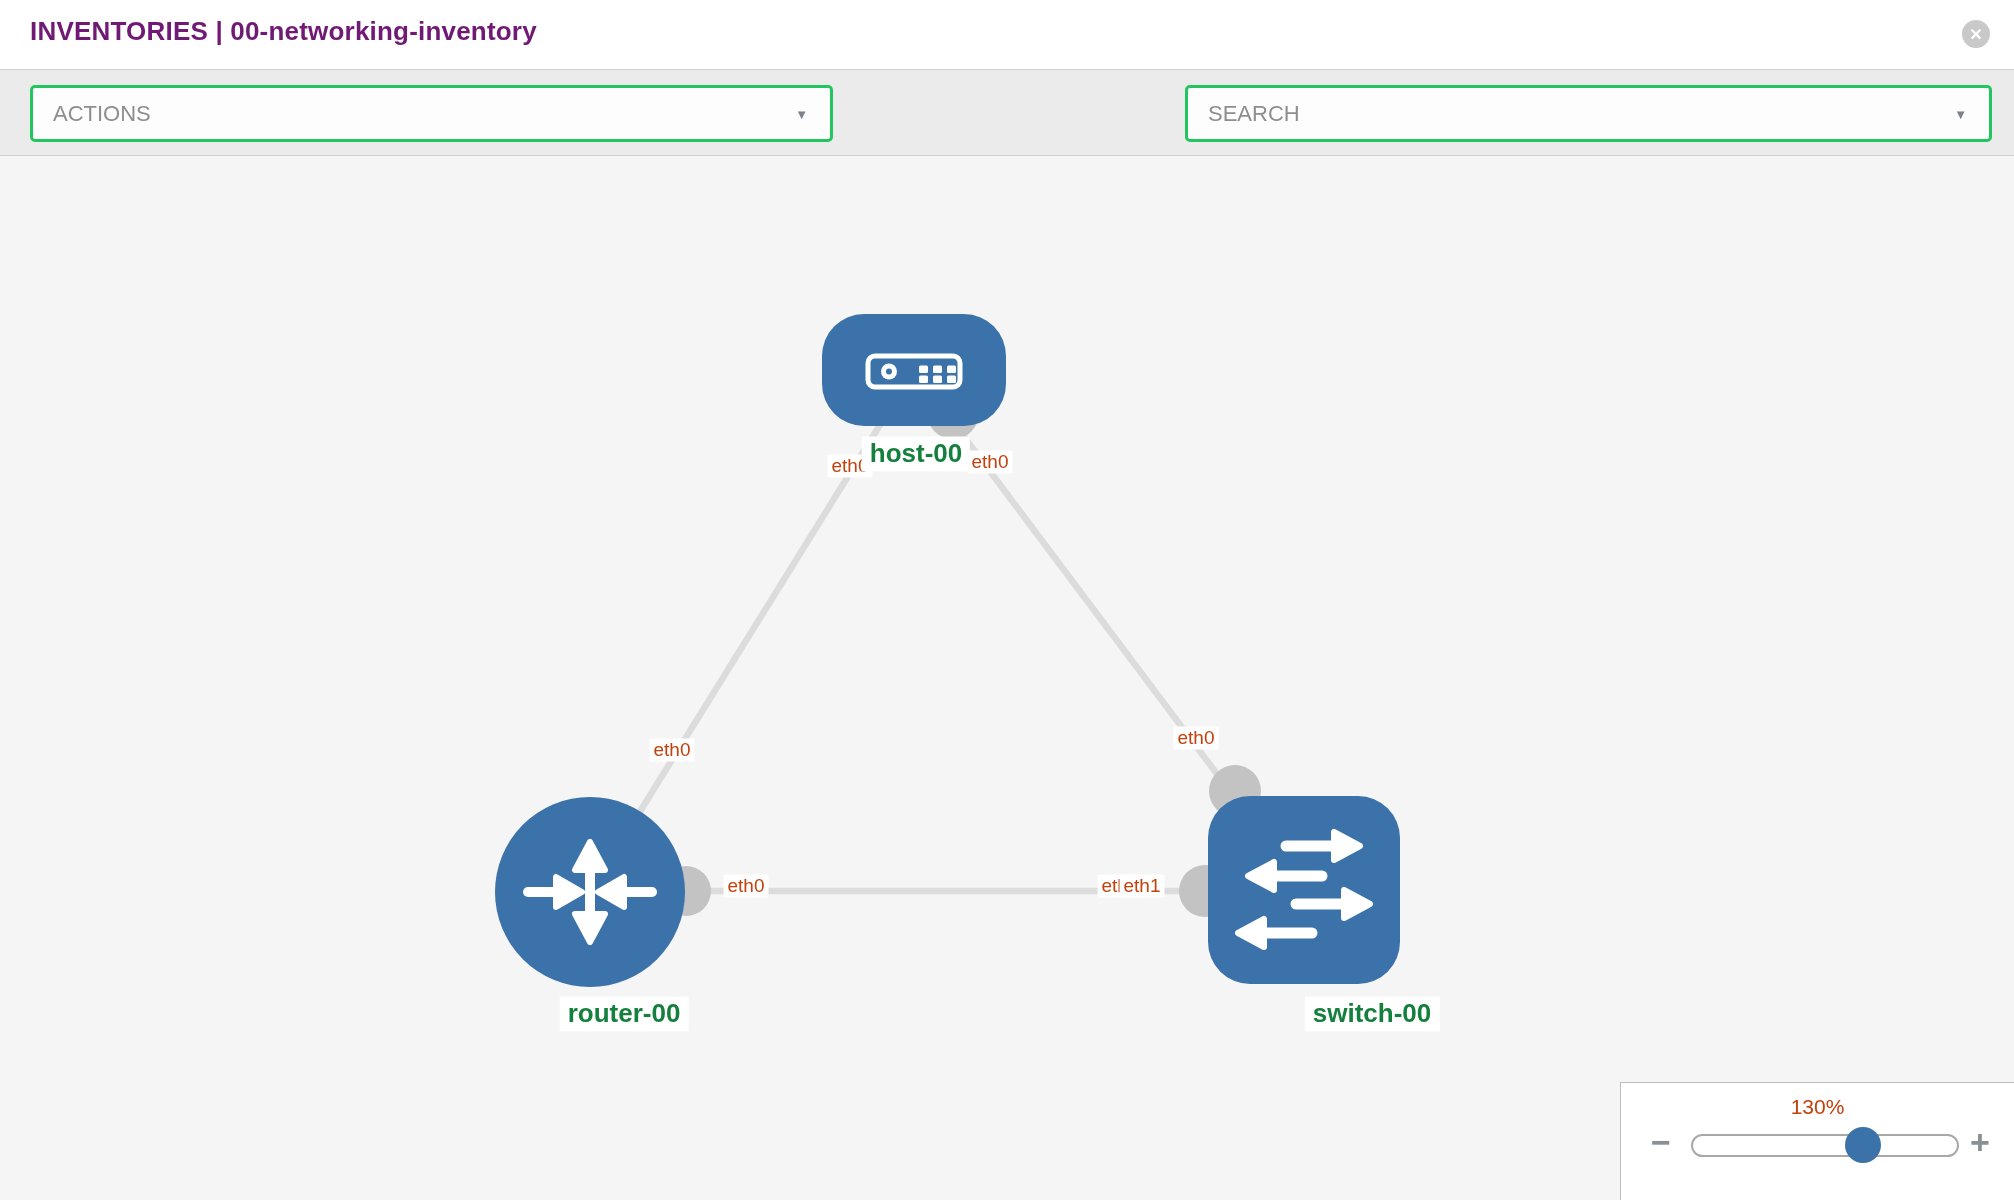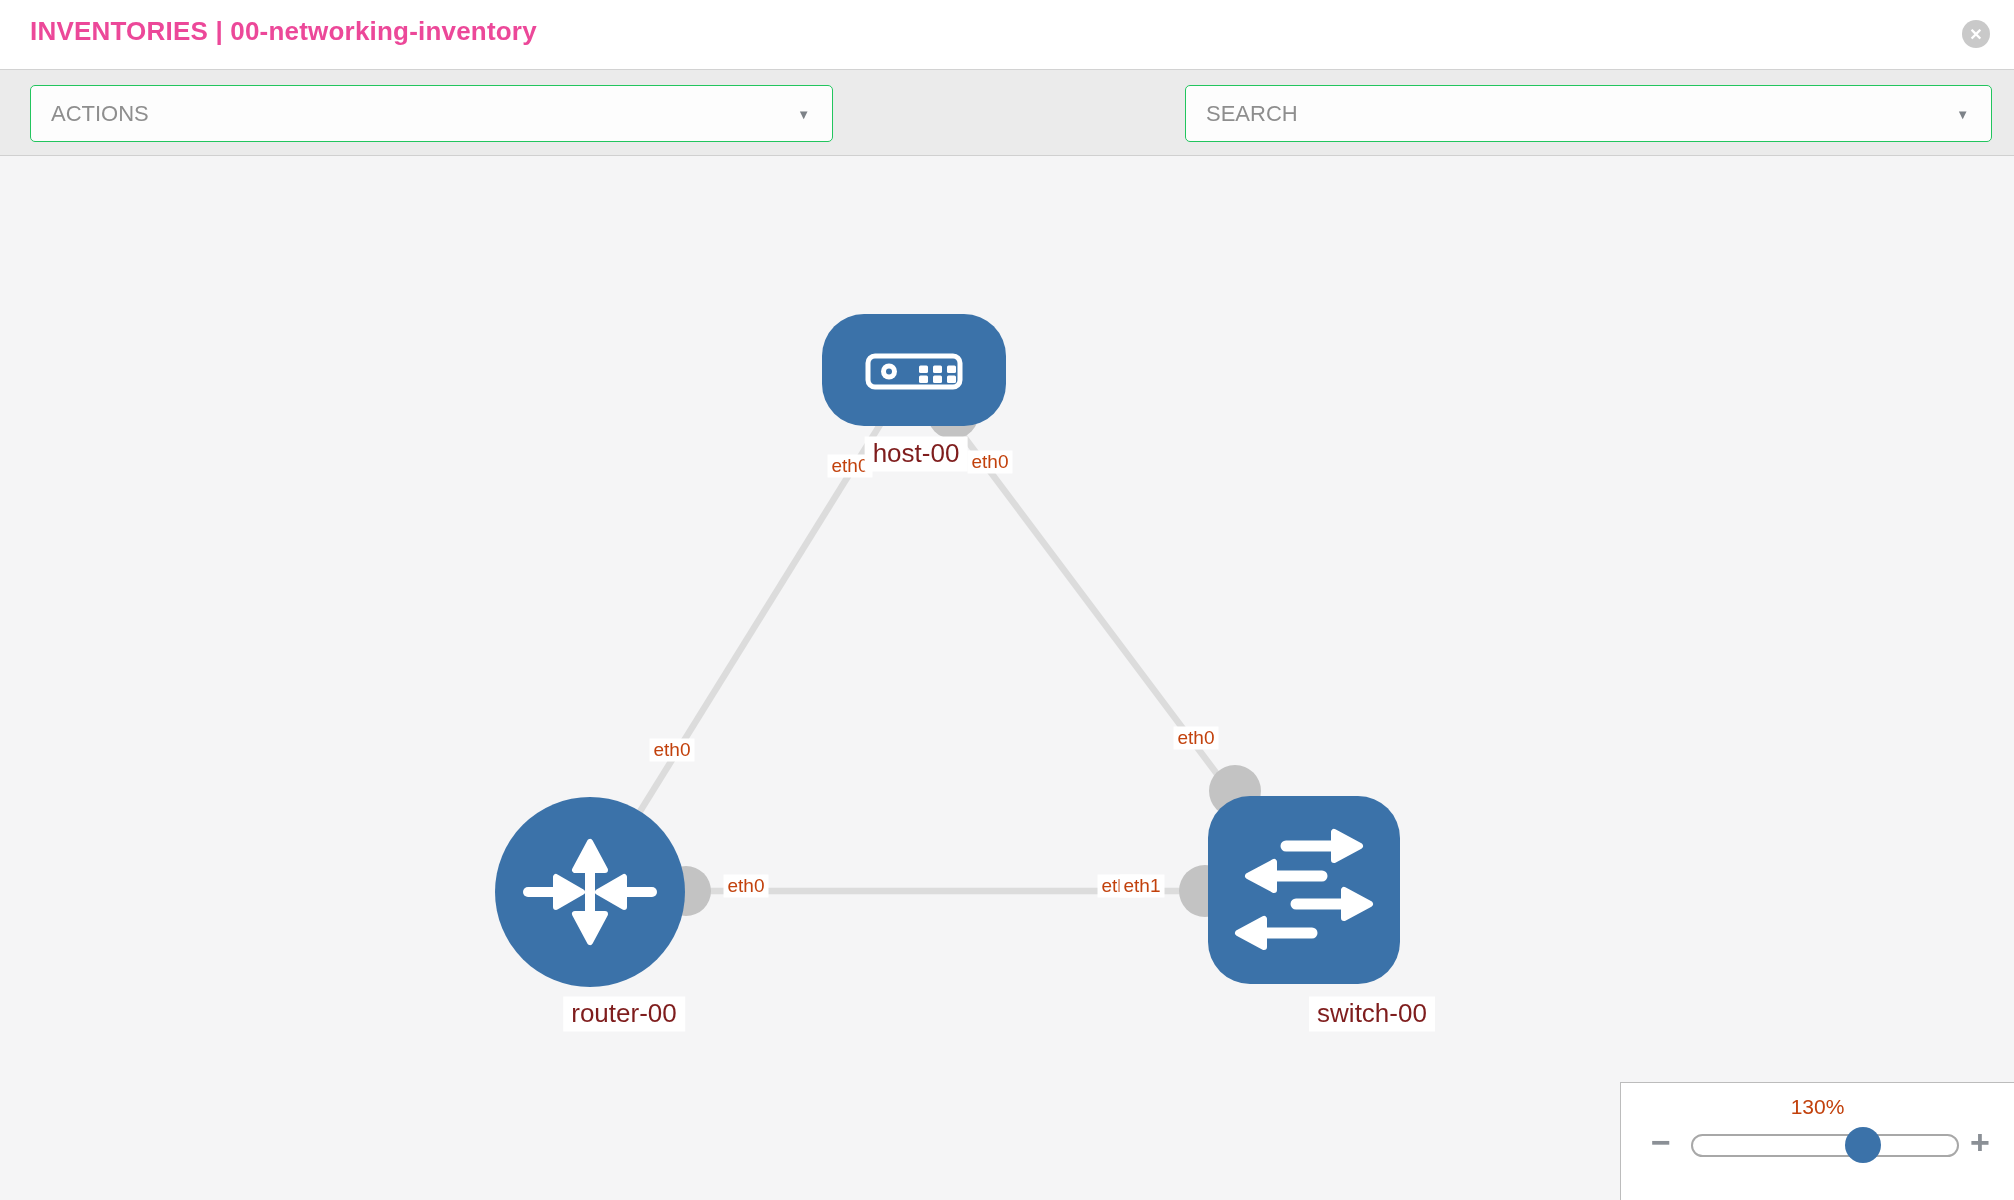--- a/index.html
+++ b/index.html
@@ -3,46 +3,46 @@
 <meta charset="utf-8">
 <style>
   * { margin:0; padding:0; box-sizing:border-box; }
   html,body { width:2014px; height:1200px; overflow:hidden;
     font-family:"Liberation Sans", sans-serif; background:#f5f5f6; }
 
   
   .header { position:relative; width:2014px; height:70px; background:#ffffff;
     border-bottom:1px solid #d2d2d2; }
   .header-title { position:absolute; left:30px; top:16px; font-size:26px;
-    font-weight:bold; color:#ec4899; letter-spacing:0.2px; }
+    font-weight:bold; color:#701a75; letter-spacing:0.2px; }
   .close-btn { position:absolute; right:24px; top:20px; width:28px; height:28px;
     border-radius:50%; background:#c9c9c9; color:#ffffff; font-size:16px;
     font-weight:bold; display:flex; align-items:center; justify-content:center;
     cursor:pointer; }
 
   
   .toolbar { position:relative; width:2014px; height:86px; background:#ebebeb;
     border-bottom:1px solid #d0d0d0; }
   .select-box { position:absolute; top:15px; height:57px; background:#fdfdfd;
-    border:1px solid #22c55e; border-radius:5px; display:flex;
+    border:3px solid #22c55e; border-radius:5px; display:flex;
     align-items:center; padding:0 20px; font-size:22px; color:#8e8e8e;
     cursor:pointer; }
   .select-actions { left:30px; width:803px; }
   .select-search  { left:1185px; width:807px; }
   .select-arrow { position:absolute; right:22px; top:50%; transform:translateY(-50%);
     font-size:13px; color:#7d8288; }
   .tool-icon { position:absolute; top:100px; width:30px; height:30px; cursor:pointer; }
 
   
   .canvas { position:relative; width:2014px; height:1044px; background:#f5f5f6; }
   .topology-svg { position:absolute; left:0; top:0; }
 
   .node-label { position:absolute; transform:translate(-50%,-50%);
-    background:#ffffff; color:#7f1d1d; font-size:26px; padding:1px 8px 3px 8px;
-    white-space:nowrap; }
+    background:#ffffff; color:#15803d; font-size:26px; padding:1px 8px 3px 8px;
+    white-space:nowrap;font-weight:bold; }
   .if-label { position:absolute; transform:translate(-50%,-50%);
     background:#ffffff; color:#c2410c; font-size:19px; padding:0 4px 1px 4px;
     white-space:nowrap; }
 
   
   .zoom-panel { position:absolute; left:1620px; top:1082px; width:394px; height:118px;
     background:#ffffff; border-left:1px solid #bcbcbc; border-top:1px solid #bcbcbc; }
   .zoom-level { position:absolute; left:0; top:12px; width:100%; text-align:center;
     font-size:21px; color:#c2410c; }
   .zoom-minus, .zoom-plus { position:absolute; top:41px; font-size:34px;

